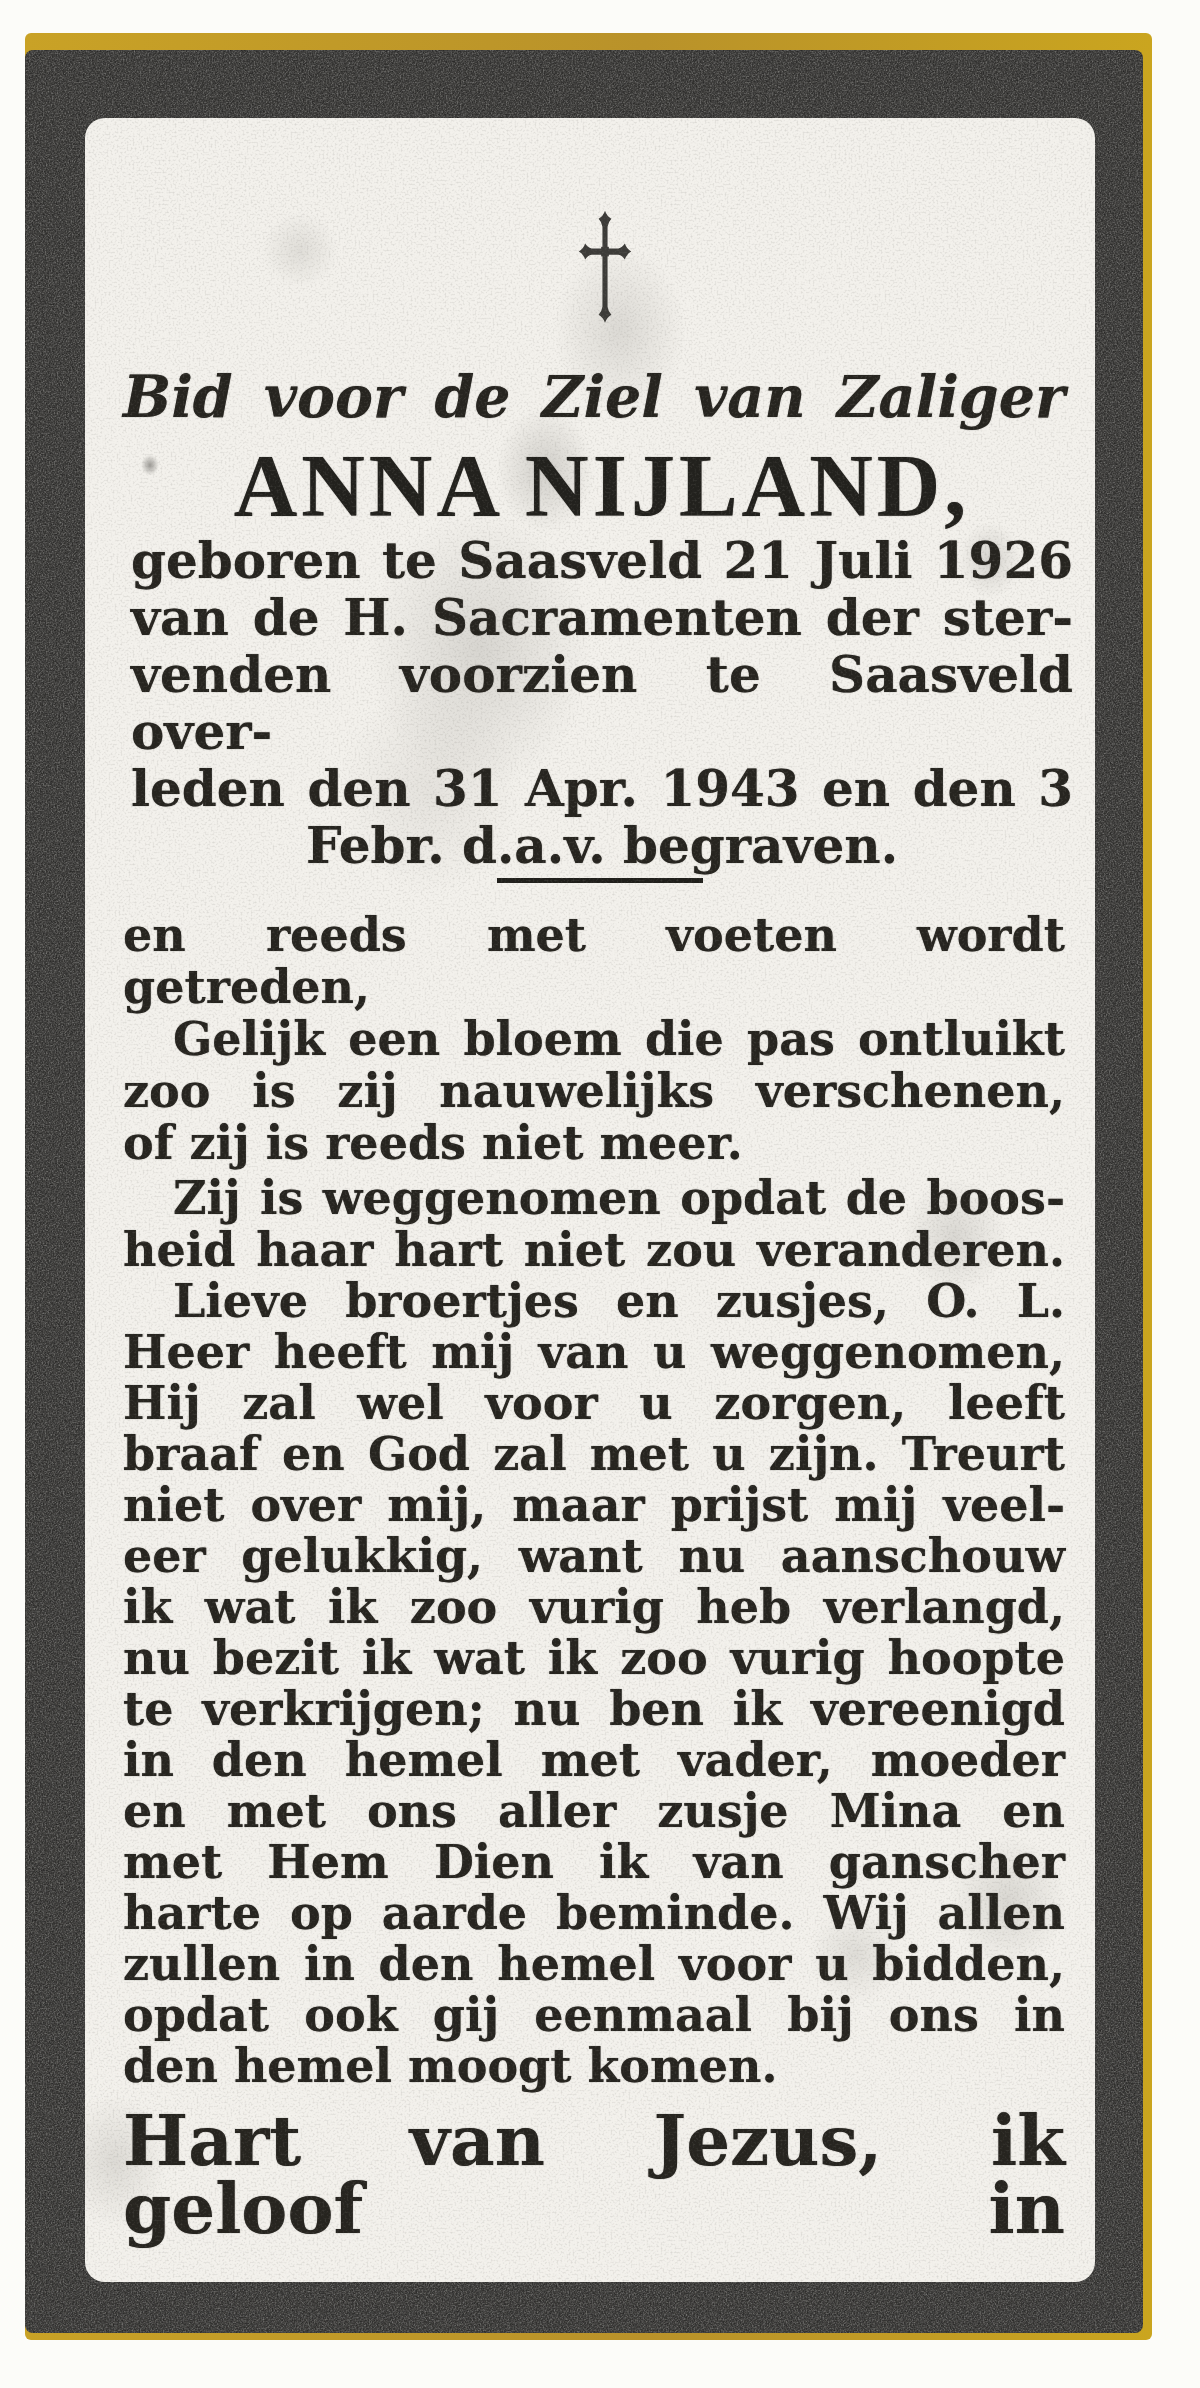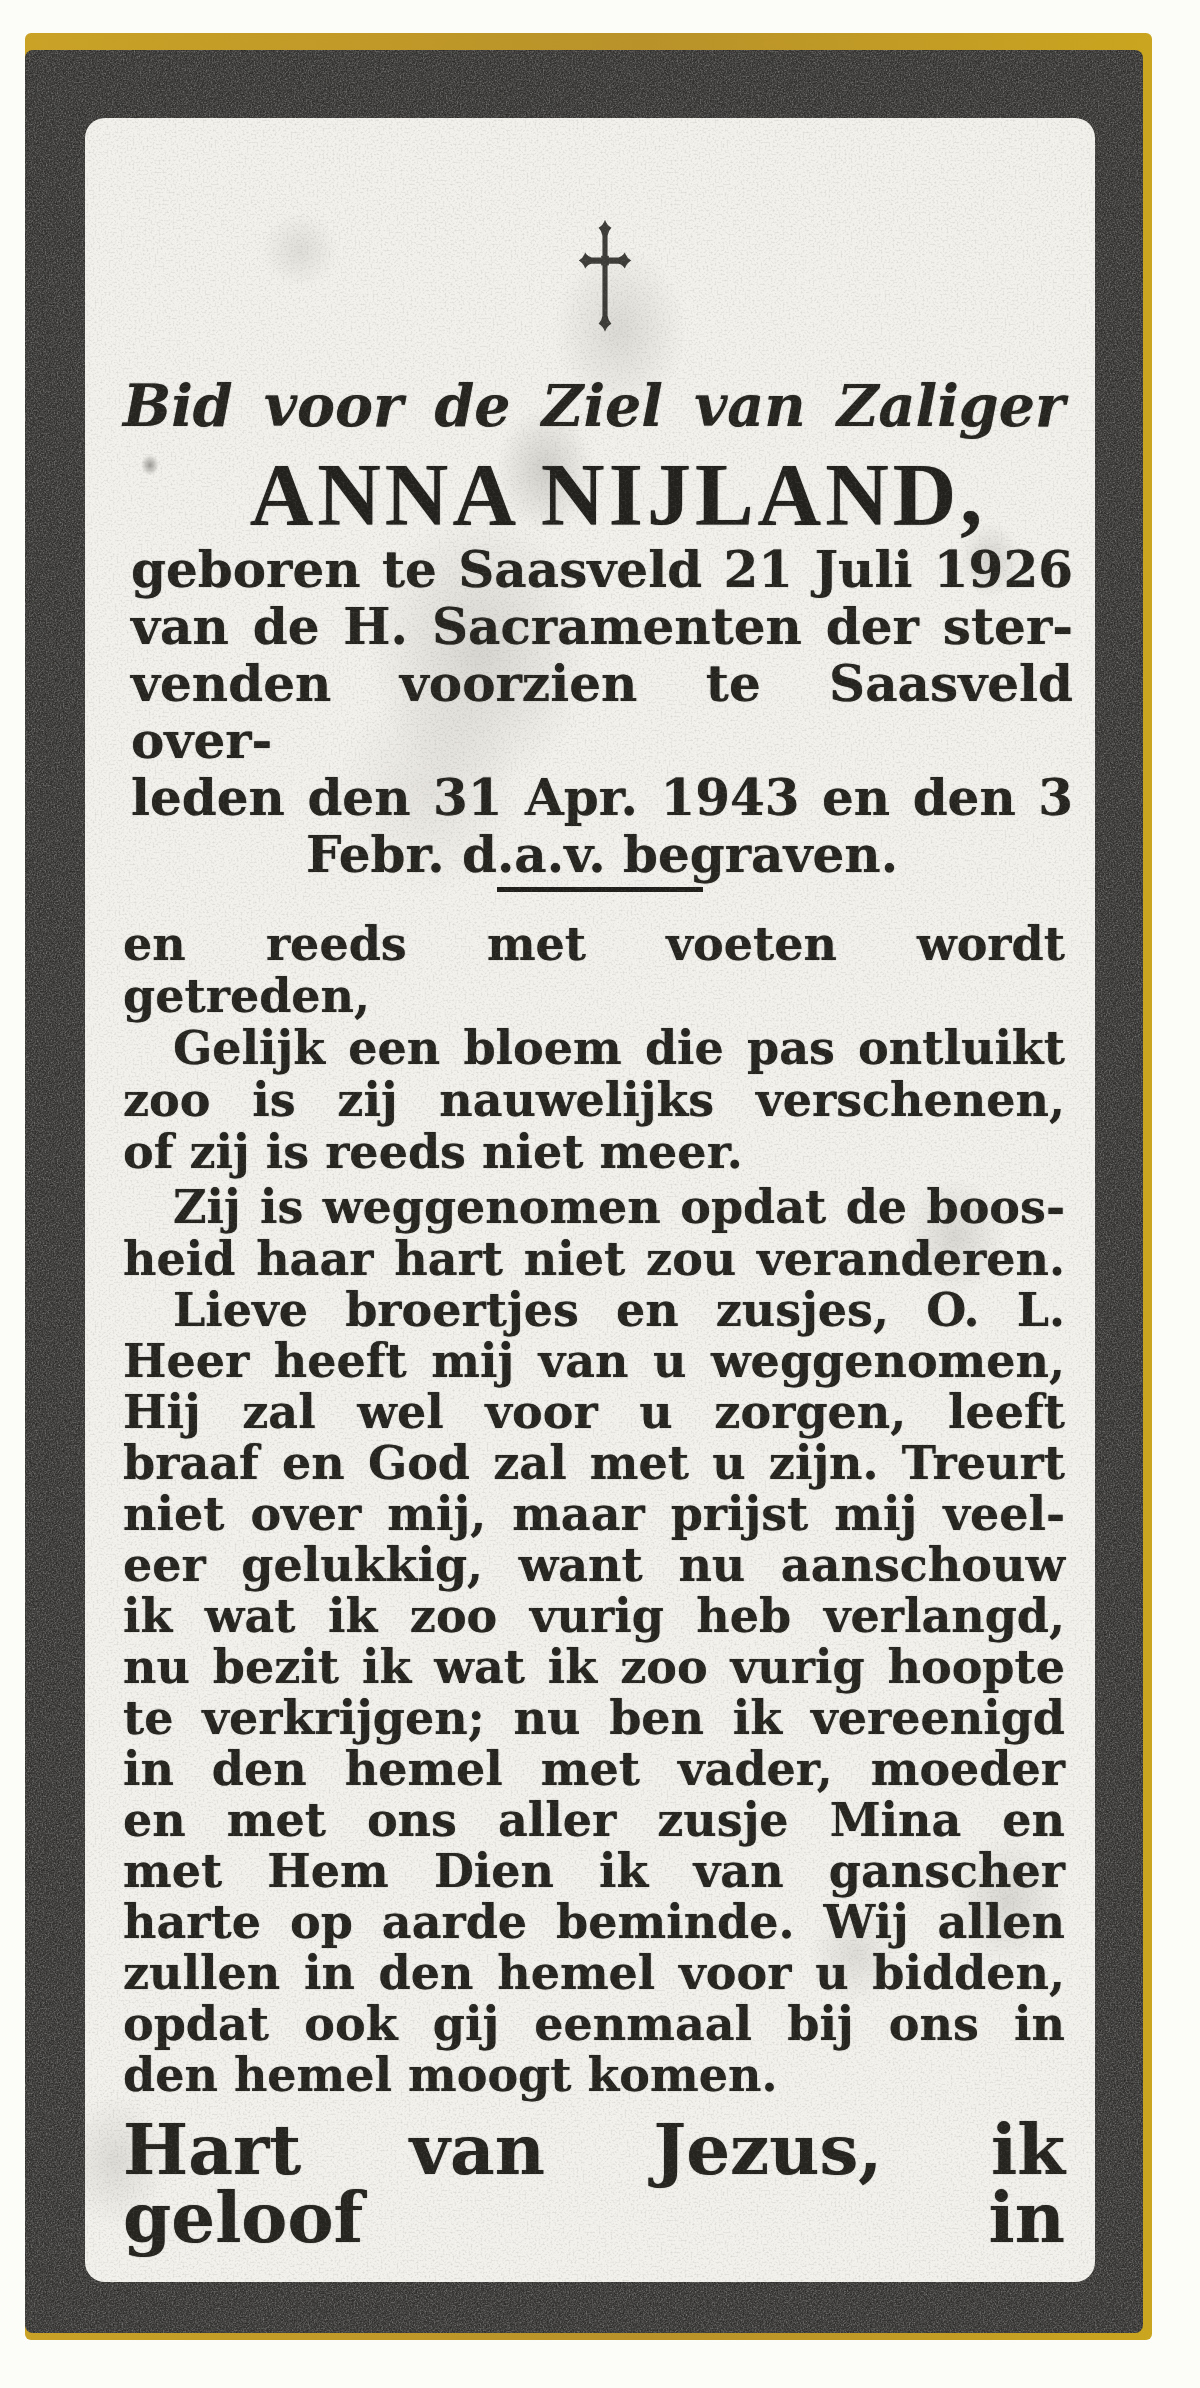--- a/index.html
+++ b/index.html
@@ -5,21 +5,21 @@
   html,body{margin:0;padding:0;width:1200px;height:2388px;background:#fcfcf9;
     font-family:"DejaVu Serif",serif;color:#26241f;}
   .scan{position:relative;width:1200px;height:2388px;overflow:hidden;}
   
   .card{position:absolute;left:25px;top:33px;width:1127px;height:2307px;
     background:linear-gradient(90deg,#c9a226,#b9922a 55%,#caa51f);border-radius:6px;}
   .frame{position:absolute;left:0;top:17px;right:9px;bottom:7px;background:#454442;
     border-radius:8px;overflow:hidden;}
   .frame svg.noise{position:absolute;inset:0;width:100%;height:100%;display:block;}
   .paper{position:absolute;left:60px;top:68px;right:48px;bottom:51px;background:#f3f1ec;
-    border-radius:20px;overflow:hidden;box-sizing:border-box;padding:9px 30px 0 38px;
+    border-radius:20px;overflow:hidden;box-sizing:border-box;padding:0 30px 0 38px;
     text-shadow:0 0 1px rgba(40,38,33,.72);}
   
   .paper::before{content:"";position:absolute;inset:0;pointer-events:none;
     background-image:
       radial-gradient(160px 200px at 395px 532px, rgba(80,78,72,.17), transparent 70%),
       radial-gradient(70px 90px at 460px 352px,  rgba(70,68,62,.20), transparent 70%),
       radial-gradient(95px 120px at 535px 212px, rgba(75,72,66,.14), transparent 70%),
       radial-gradient(55px 55px at 215px 132px,  rgba(90,88,80,.13), transparent 70%),
       radial-gradient(45px 55px at 905px 442px,  rgba(60,58,52,.16), transparent 70%),
       radial-gradient(12px 14px at 65px 347px,   rgba(50,48,44,.45), transparent 75%),
@@ -33,21 +33,21 @@
     pointer-events:none;opacity:.55;}
   .flow{position:relative;}
   
   .cross{position:relative;left:11px;margin-top:88px;text-align:center;}
   .ln{text-align:justify;text-align-last:justify;}
   .ln.l{text-align-last:left;}
   .ln.c{text-align:right;text-align-last:center;}
   .ln.ind{text-indent:50px;}
   .header-line{margin-top:36px;font-style:italic;font-weight:700;
     font-size:57px;line-height:62px;}
-  .name{margin-top:12px;position:relative;left:24px;text-align:center;text-align-last:center;
+  .name{margin-top:12px;position:relative;left:8px;text-align:center;text-align-last:center;
     font-family:"Liberation Serif",serif;font-weight:700;font-size:88px;line-height:92px;
     letter-spacing:4px;color:#22211d;white-space:nowrap;}
   .vitals{position:relative;left:8px;margin-top:0;font-weight:700;font-size:50px;line-height:57px;}
   .rule{width:206px;height:5px;background:#201f1b;margin:4px auto 0;position:relative;left:6px;}
   .body{font-weight:700;font-size:46px;line-height:52px;}
   .para.p1{margin-top:26px;}
   .para.p2{margin-top:3px;}
   .para.p3{line-height:51px;}
   .prayer{margin-top:15px;font-weight:700;font-size:69px;line-height:68px;}
   .defs{position:absolute;width:0;height:0;}

